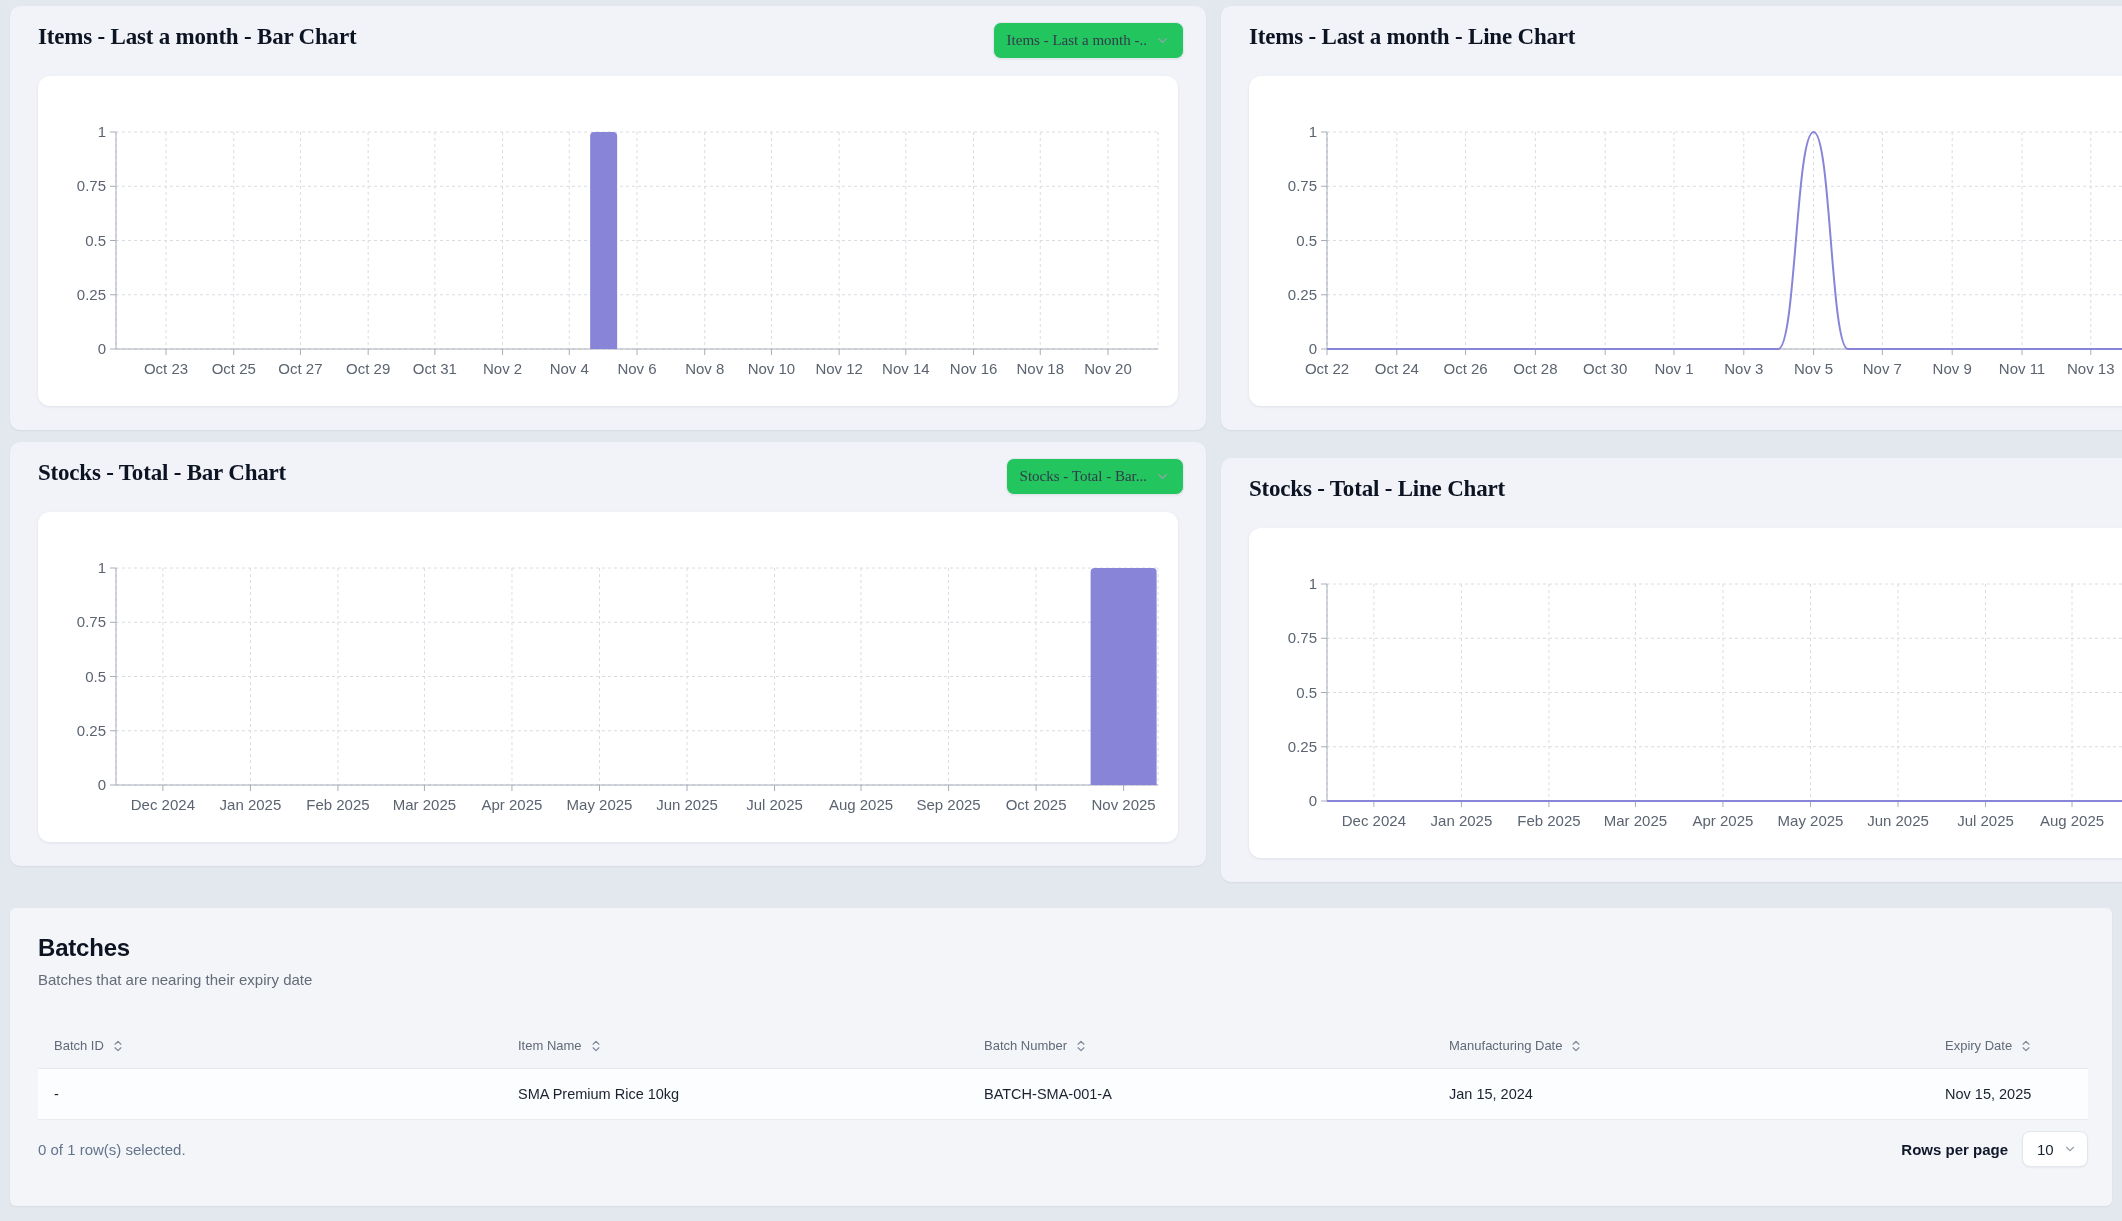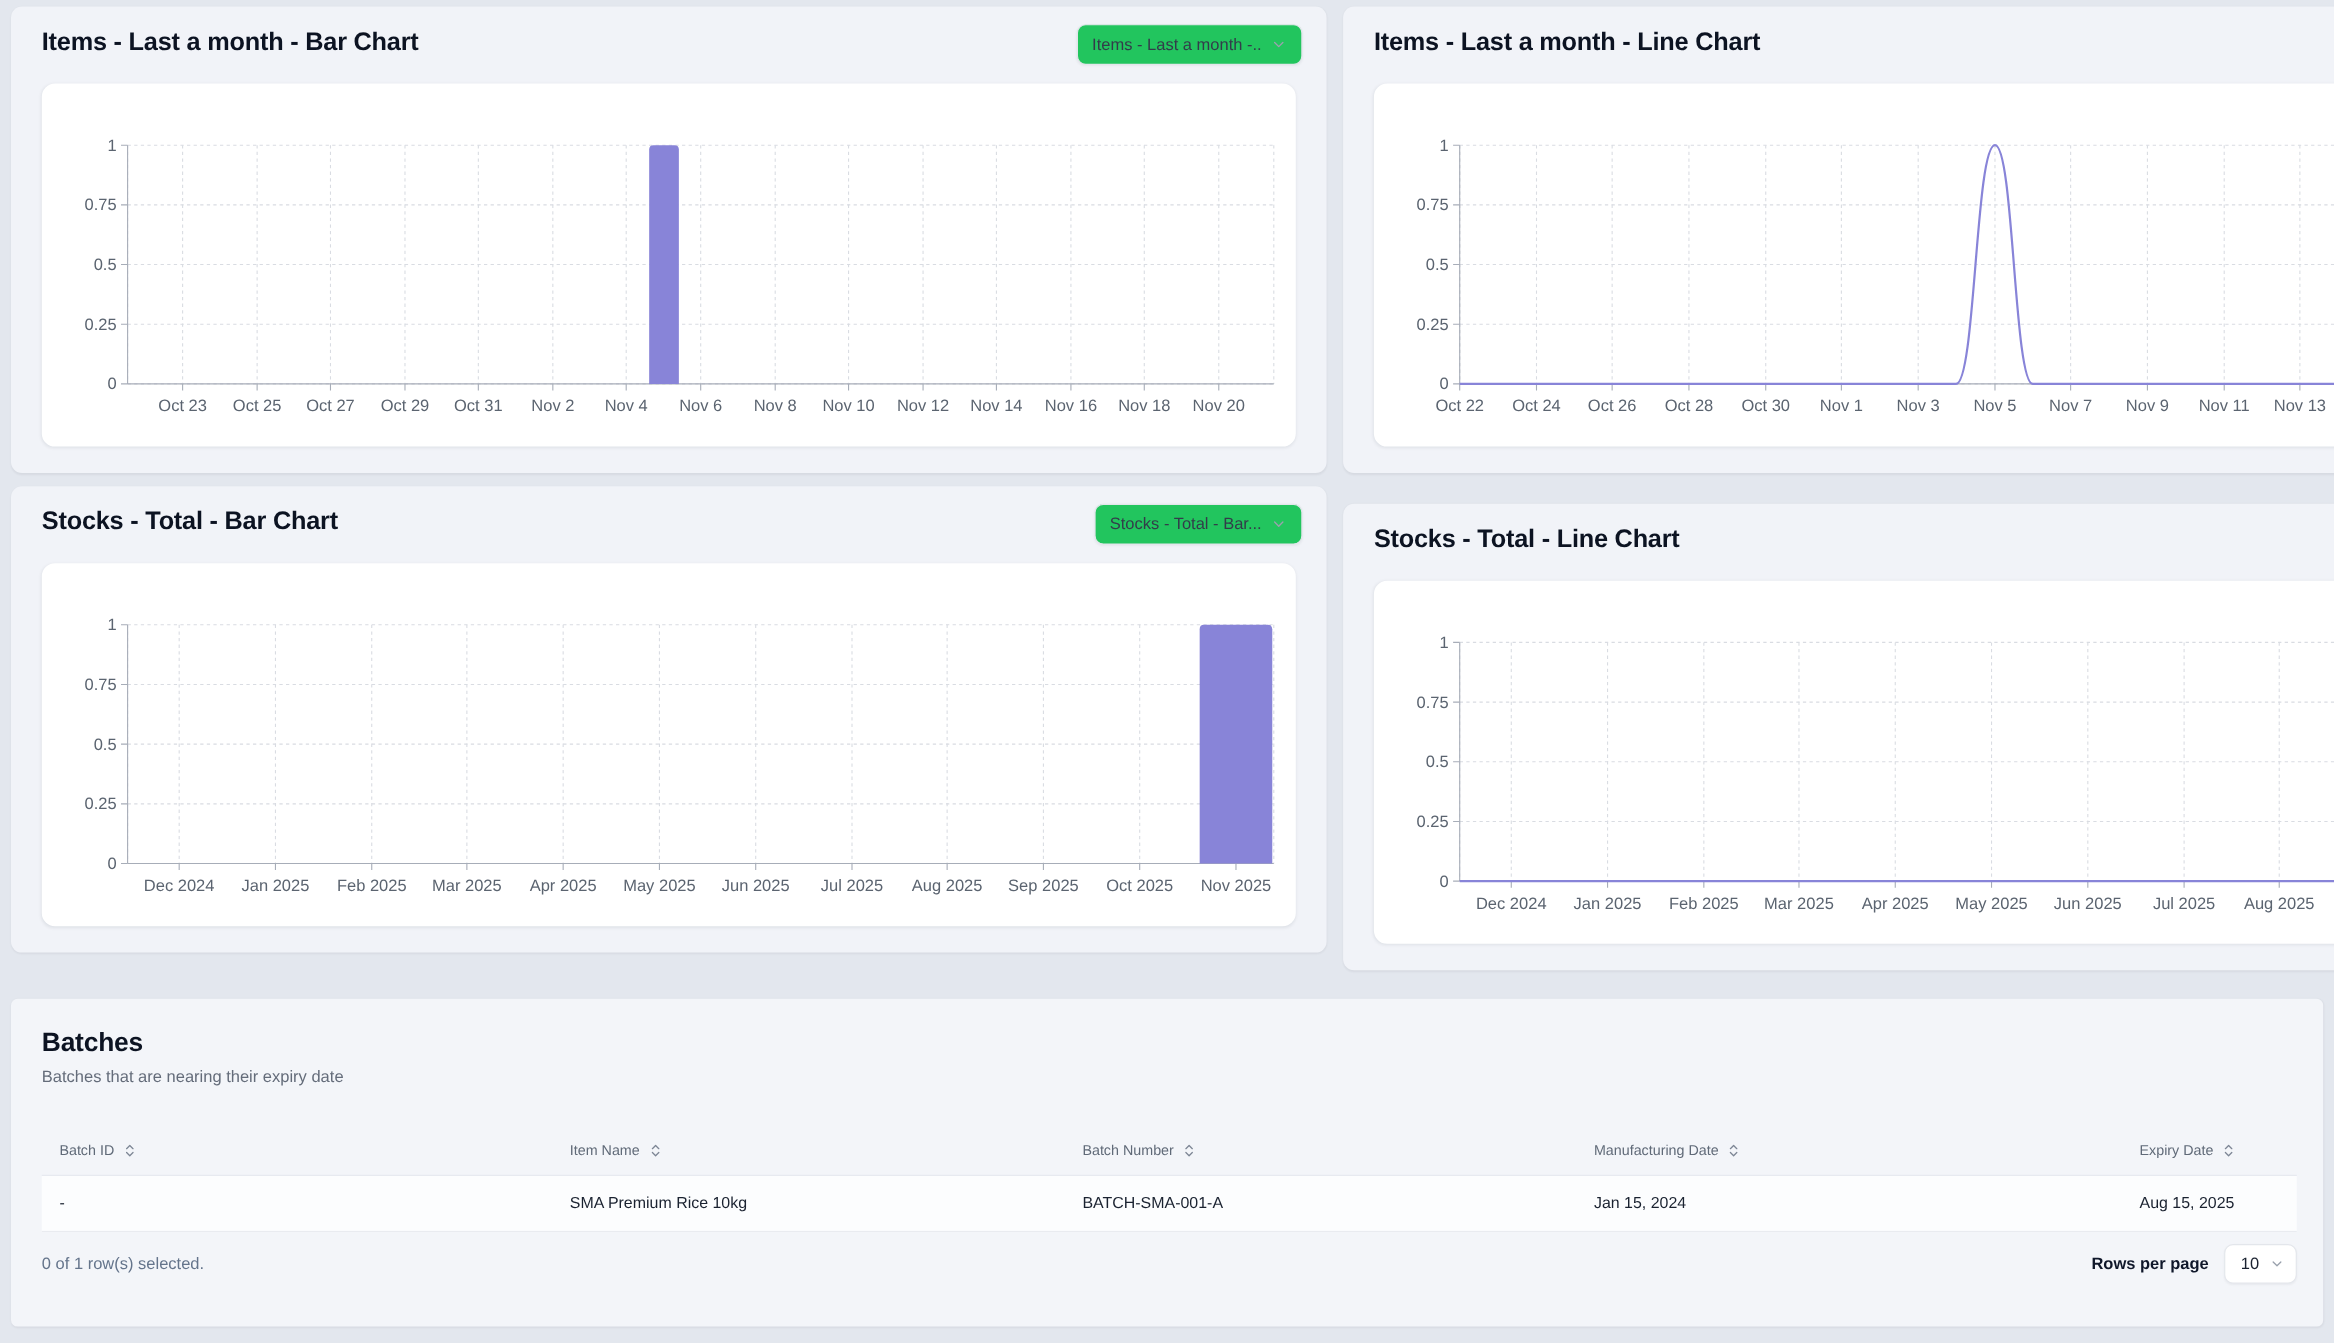--- a/index.html
+++ b/index.html
@@ -4,21 +4,21 @@
 <style>
   html,body{margin:0;padding:0;}
   body{font-family:"Liberation Sans","DejaVu Sans",sans-serif;background:#e3e7ee;}
   .viewport{position:relative;width:2122px;height:1221px;overflow:hidden;background:#e3e7ee;}
   .canvas{position:relative;width:2460px;height:1221px;}
   .panel{position:absolute;background:#f1f3f8;border-radius:10px;box-shadow:0 1px 2px rgba(15,23,42,.06);}
   #panel-0{left:10px;top:6px;width:1196px;height:424px;}
   #panel-1{left:1221px;top:6px;width:1196px;height:424px;}
   #panel-2{left:10px;top:442px;width:1196px;height:424px;}
   #panel-3{left:1221px;top:458px;width:1196px;height:424px;}
-  .panel-head{display:flex;align-items:flex-start;justify-content:space-between;padding:16px 22px 0 28px;height:44px;}
+  .panel-head{display:flex;align-items:flex-start;justify-content:space-between;padding:16px 22px 0 28px;height:44px;font-family:Liberation Serif, serif;}
   .panel-title{margin:2px 0 0;font-size:23px;font-weight:700;color:#0c1322;letter-spacing:-.2px;}
   .dropdown{display:flex;align-items:center;gap:8px;background:#22c55e;border:1px solid #e3e6eb;border-radius:8px;
     padding:9px 13px;font-size:15px;color:#333c4a;box-shadow:0 1px 2px rgba(15,23,42,.05);cursor:pointer;font-family:inherit;}
   .dropdown svg{width:15px;height:15px;stroke:#9aa1ad;fill:none;stroke-width:2;stroke-linecap:round;stroke-linejoin:round;}
   .chart-card{margin:10px 28px 0;width:1140px;height:330px;background:#fff;border-radius:12px;
     box-shadow:0 1px 3px rgba(15,23,42,.08);}
   .chart-card svg{display:block;}
 
   
   #batches-card{position:absolute;left:10px;top:908px;width:2102px;height:298px;background:#f3f5f9;
@@ -364,21 +364,21 @@
                 <path d="m7 9 5-5 5 5"></path>
               </svg>
           </div>
         </div>
 
         <div class="t-row t-body-row">
           <div class="t-cell">-</div>
           <div class="t-cell">SMA Premium Rice 10kg</div>
           <div class="t-cell">BATCH-SMA-001-A</div>
           <div class="t-cell">Jan 15, 2024</div>
-          <div class="t-cell">Aug 15, 2025</div>
+          <div class="t-cell">Nov 15, 2025</div>
         </div>
       </div>
 
       <div class="t-footer">
         <span class="t-selection">0 of 1 row(s) selected.</span>
         <div class="t-pager">
           <span class="t-pager-label">Rows per page</span>
           <div class="page-select">
             <span>10</span>
             <svg viewBox="0 0 24 24">

